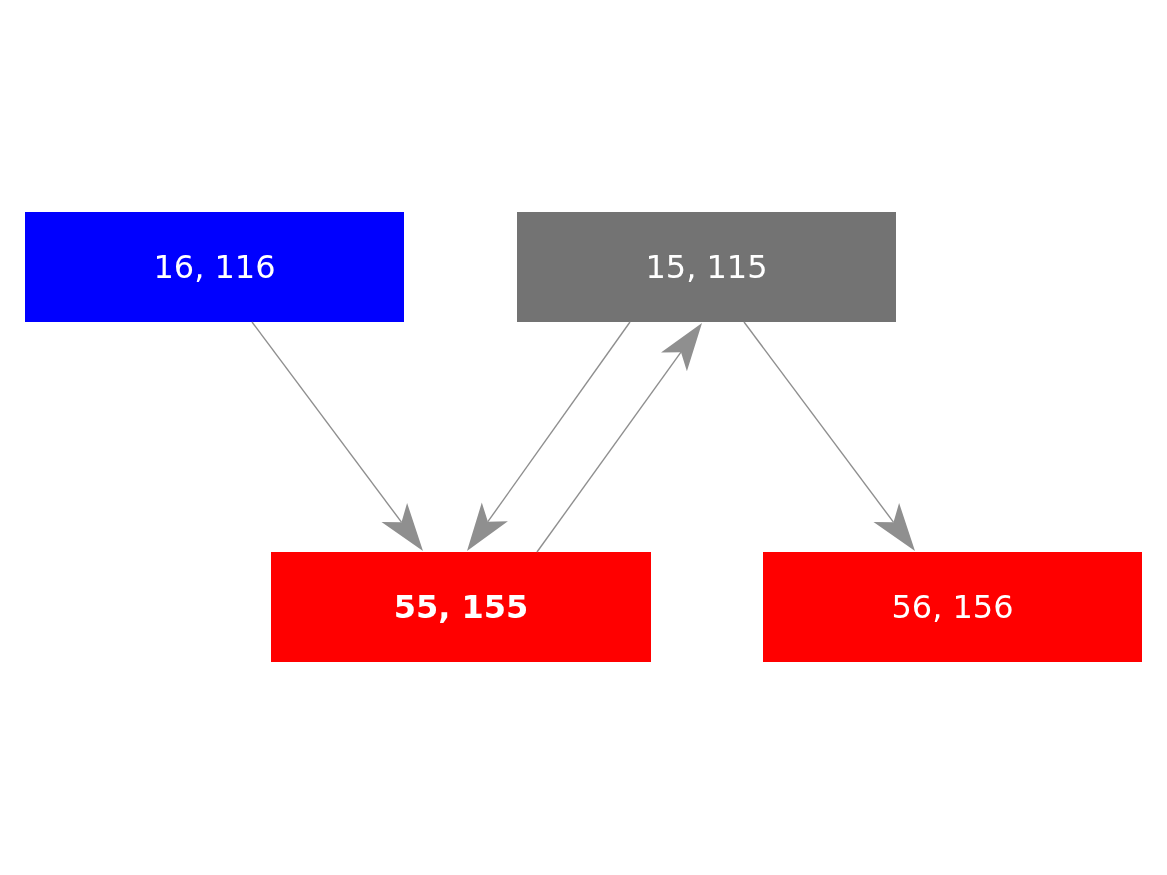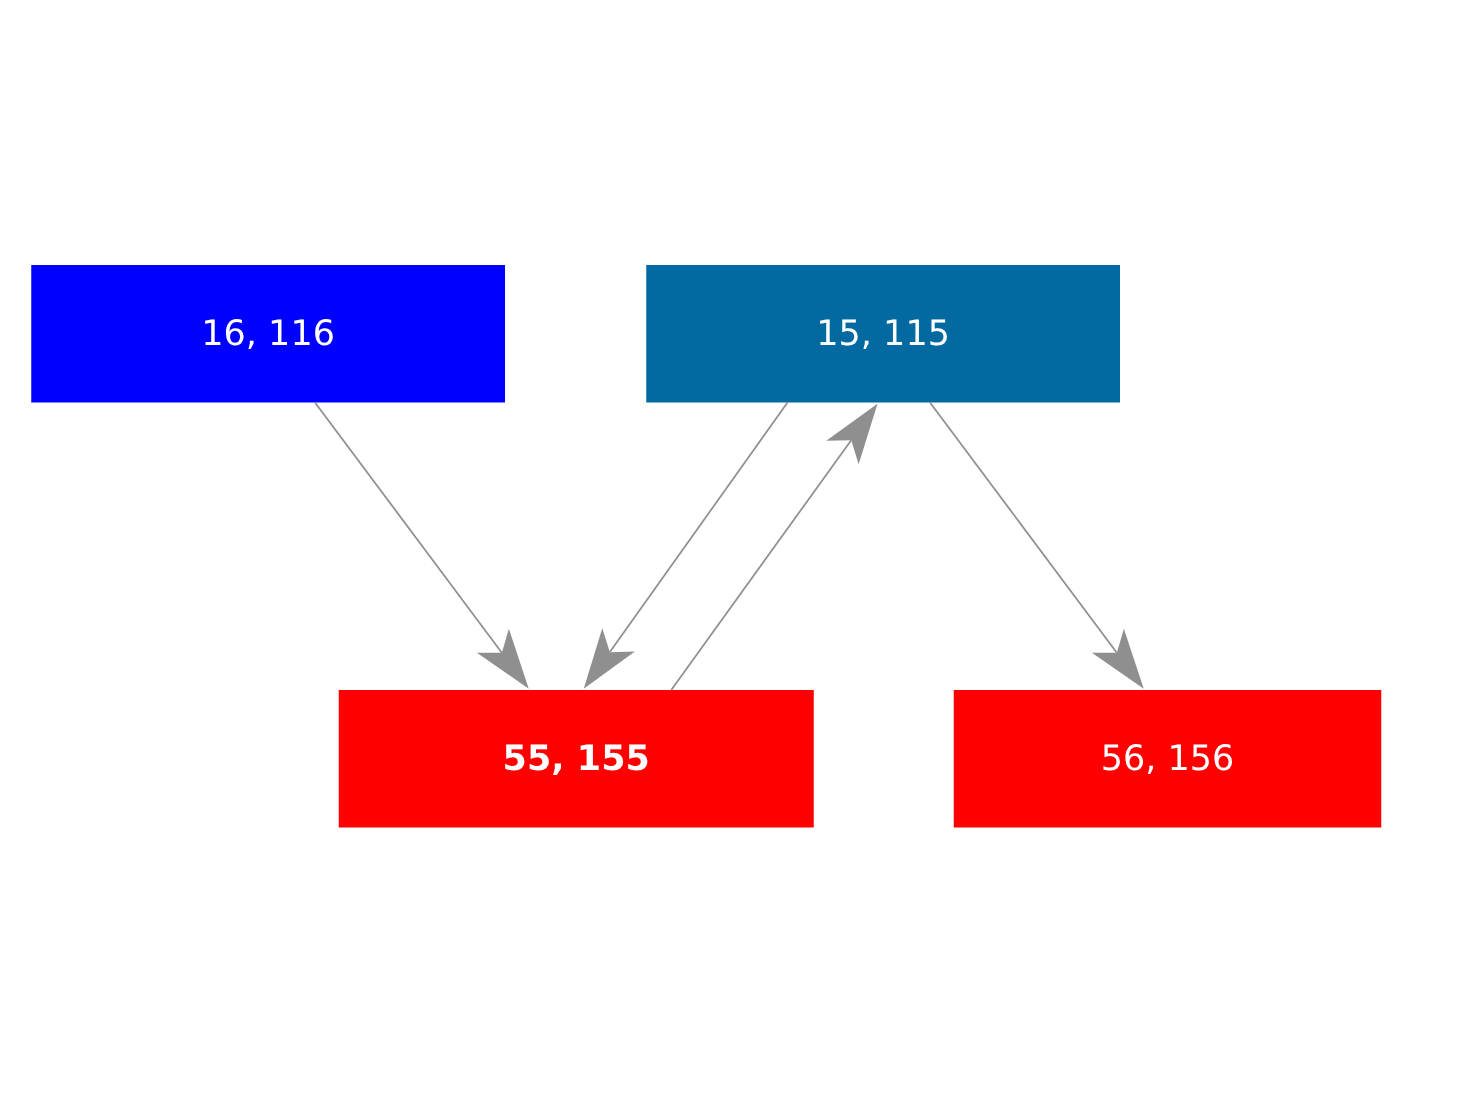--- a/index.html
+++ b/index.html
@@ -26,21 +26,21 @@
   }
   .node {
     position: absolute;
     display: flex;
     align-items: center;
     justify-content: center;
     z-index: 1;
   }
   .node-label {
     color: #ffffff;
-    font-size: 28px;
+    font-size: 32px;
     line-height: 1;
     white-space: pre;
   }
 </style>
 </head>
 <body>
 
 <div class="canvas">
   <svg id="edge-layer" width="1167" height="875" viewBox="0 0 1167 875">
       <line x1="252" y1="322" x2="401.46050932748227" y2="522.1547171695523" stroke="#8f8f8f" stroke-width="1.4"></line>
@@ -49,22 +49,22 @@
       <polygon points="467.0,551.0 481.8,502.6 487.9,521.7 507.9,521.2" fill="#8f8f8f"></polygon>
       <line x1="537" y1="552" x2="680.9549511096868" y2="352.20797694473765" stroke="#8f8f8f" stroke-width="1.4"></line>
       <polygon points="702.0,323.0 686.9,371.3 681.0,352.2 661.0,352.6" fill="#8f8f8f"></polygon>
       <line x1="744" y1="322" x2="893.4605093274822" y2="522.1547171695523" stroke="#8f8f8f" stroke-width="1.4"></line>
       <polygon points="915.0,551.0 873.5,522.1 893.5,522.2 899.1,503.0" fill="#8f8f8f"></polygon>
     </svg>
 
   <div class="node" style="left: 25px; top: 212px; width: 379px; height: 110px; background: rgb(0, 0, 255);">
     <span class="node-label" style="color: rgb(255, 255, 255);">16, 116</span>
   </div>
-  <div class="node" style="left: 517px; top: 212px; width: 379px; height: 110px; background: #0369a1;">
+  <div class="node" style="left: 517px; top: 212px; width: 379px; height: 110px; background: #737373;">
     <span class="node-label" style="color: rgb(255, 255, 255);">15, 115</span>
   </div>
   <div class="node" style="left: 271px; top: 552px; width: 380px; height: 110px; background: rgb(255, 0, 0); font-weight: bold;">
     <span class="node-label" style="color: rgb(255, 255, 255);">55, 155</span>
   </div>
-  <div class="node" style="left: 763px; top: 552px; width: 342px; height: 110px; background: rgb(255, 0, 0);">
+  <div class="node" style="left: 763px; top: 552px; width: 379px; height: 110px; background: rgb(255, 0, 0);">
     <span class="node-label" style="color: rgb(255, 255, 255);">56, 156</span>
   </div>
 </div>
 
 </body></html>

